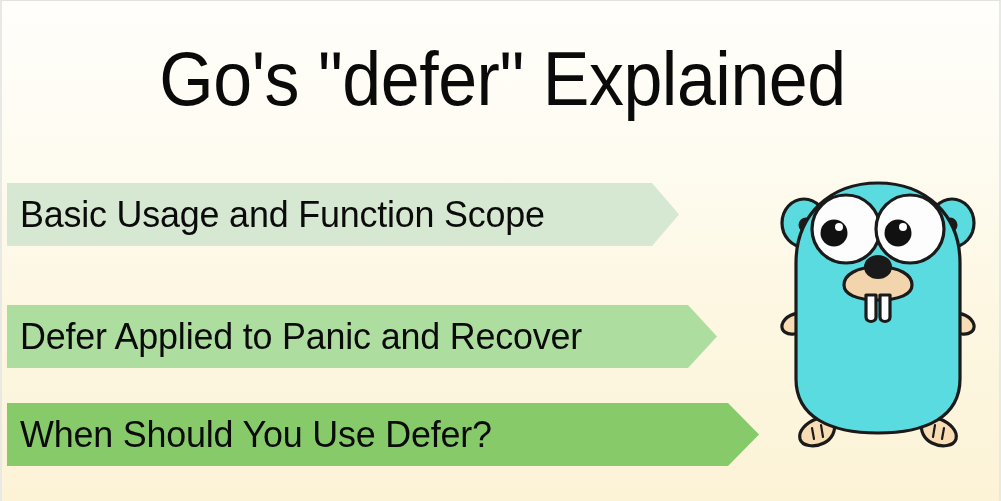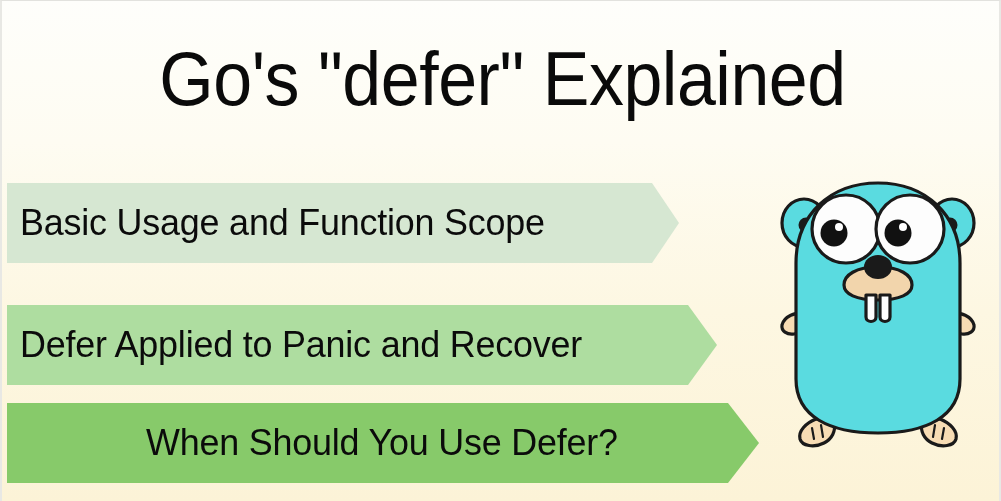--- a/index.html
+++ b/index.html
@@ -34,21 +34,21 @@
     letter-spacing: -0.5px;
     transform: scaleX(0.92);
     transform-origin: center top;
     white-space: nowrap;
   }
 
   
   .banner {
     position: absolute;
     left: 5px;
-    height: 80px;
+    height: 63px;
     display: flex;
     align-items: center;
     box-sizing: border-box;
     padding-left: 13px;
     filter: drop-shadow(2px 2px 1px rgba(120,120,110,0.28));
   }
   .banner-label {
     font-size: 37px;
     line-height: 40px;
     color: #0b0b0b;
@@ -69,21 +69,20 @@
     top: 304px;
     width: 710px;
     background: #aeddA0;
     clip-path: polygon(0 0, 681px 0, 710px 50%, 681px 100%, 0 100%);
   }
   #banner-3 {
     top: 402px;
     width: 752px;
     background: #87ca6a;
     clip-path: polygon(0 0, 721px 0, 752px 50%, 721px 100%, 0 100%);
-    justify-content: center;
   }
 
   
   #gopher {
     position: absolute;
     left: 768px;
     top: 170px;
     width: 216px;
     height: 300px;
   }

